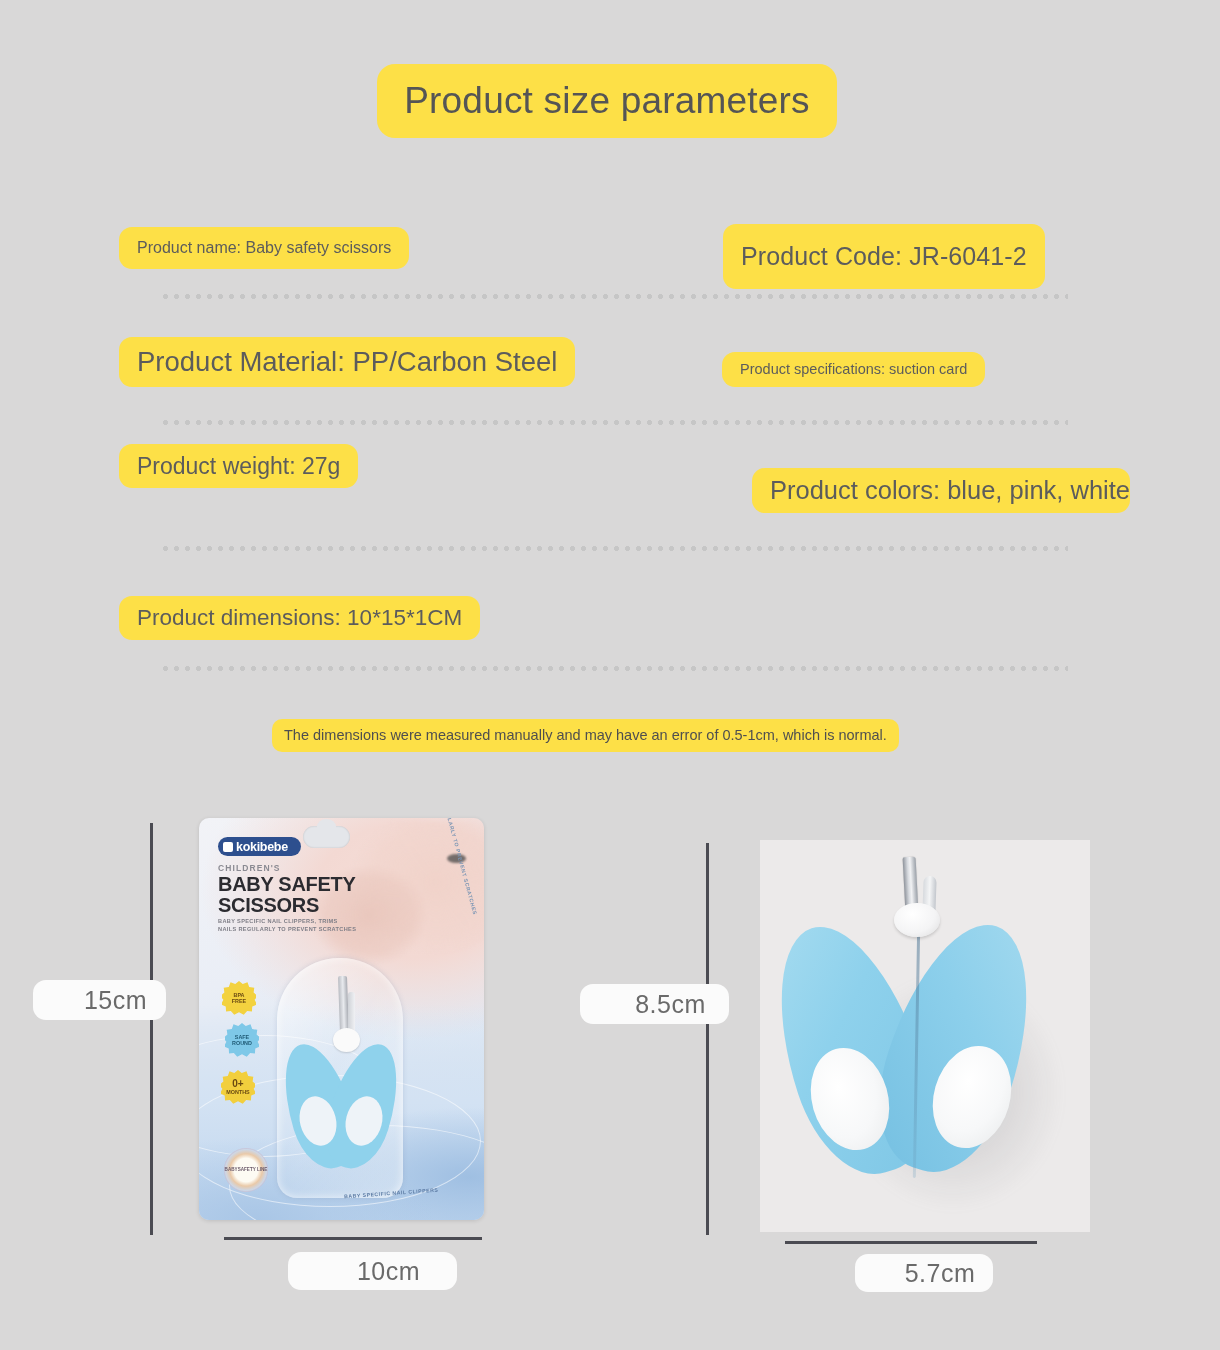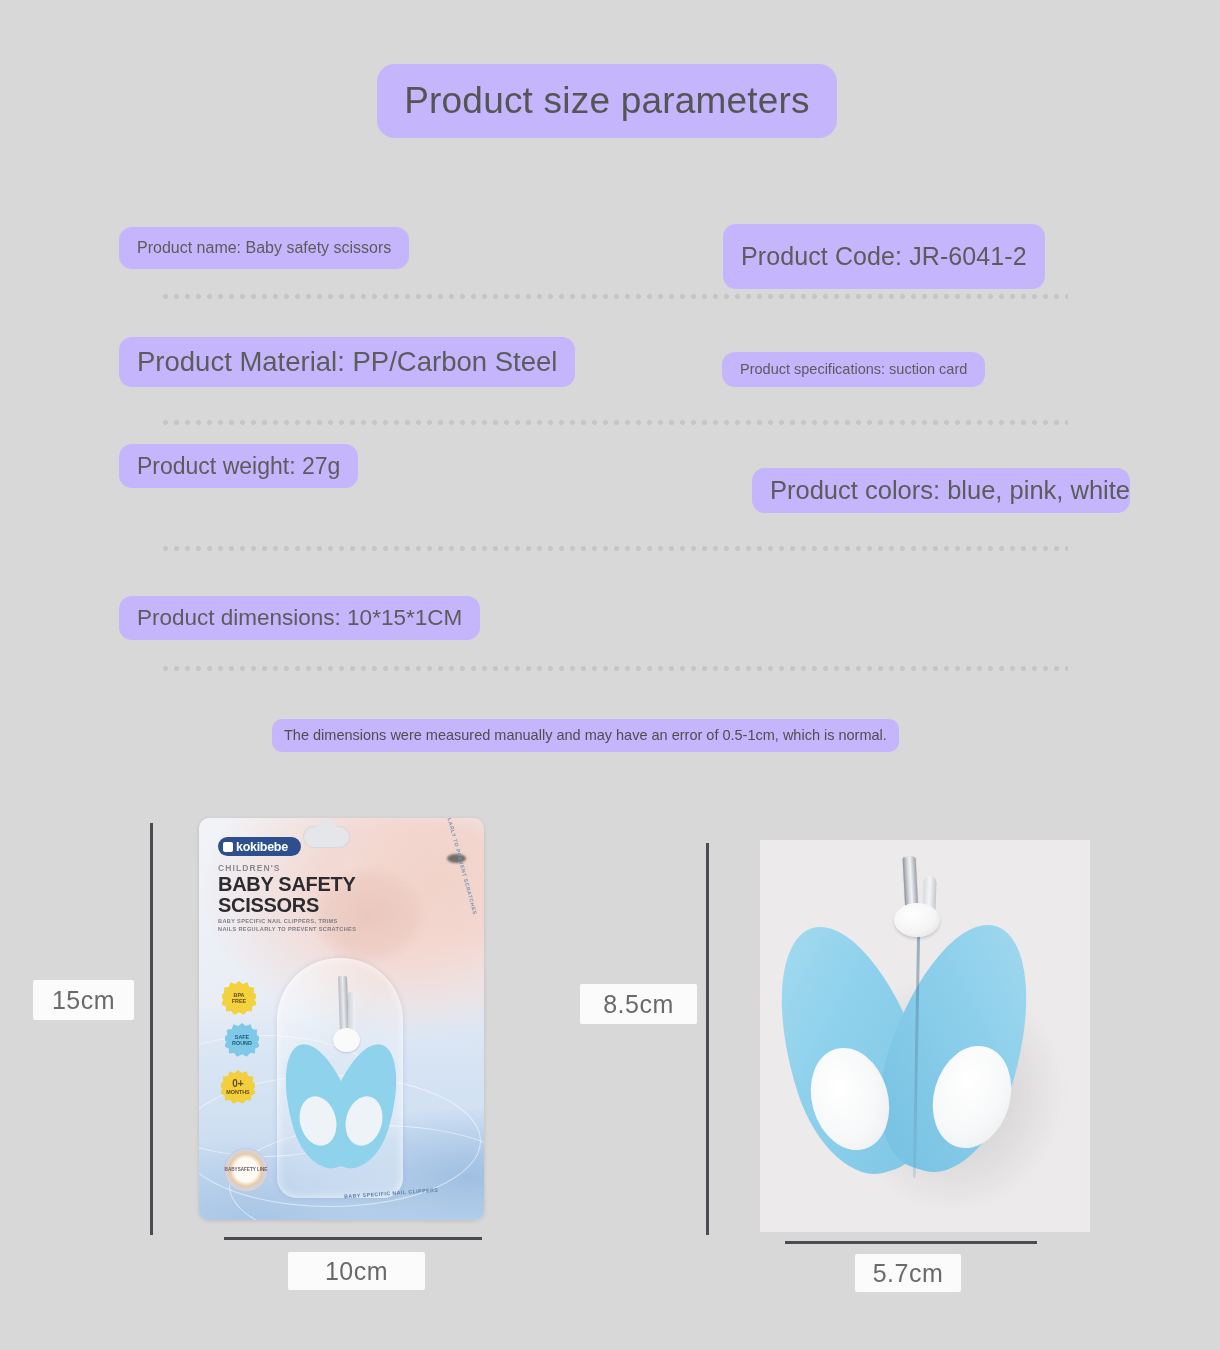--- a/index.html
+++ b/index.html
@@ -11,21 +11,21 @@
     height: 1350px;
     background: #d9d8d8;
     font-family: "Liberation Sans", sans-serif;
     overflow: hidden;
     position: relative;
     color: #5a5a5a;
   }
 
   
   .pill {
-    background: #c4b5fd;
+    background: #fde047;
     border-radius: 14px;
     display: inline-block;
     color: #5c5c5c;
     white-space: nowrap;
     box-sizing: border-box;
   }
 
   
   #title-pill {
     position: absolute;
@@ -91,29 +91,30 @@
     height: 33px;
     font-size: 14.5px;
     padding: 0 12px;
     border-radius: 10px;
     color: #4f4f4f;
   }
 
   
   .meas {
     position: absolute;
-    border-radius: 2px;
+    border-radius: 13px;
     height: 40px;
     font-size: 25px;
     display: flex;
     align-items: center;
     justify-content: center;
     color: #6a6a6a;
     background: #fbfbfb;
     letter-spacing: .5px;
+    padding-left: 32px;
   }
   #meas-15cm  { left: 33px;  top: 980px;  width: 101px; }
   #meas-85cm  { left: 580px; top: 984px;  width: 117px; }
   #meas-10cm  { left: 288px; top: 1252px; width: 137px; height: 38px; }
   #meas-57cm  { left: 855px; top: 1254px; width: 106px; height: 38px; }
 
   
   .vrule { position: absolute; width: 3px; background: #4b4b52; }
   .hrule { position: absolute; height: 3px; background: #4b4b52; }
   #vrule-left  { left: 150px; top: 823px;  height: 412px; }

